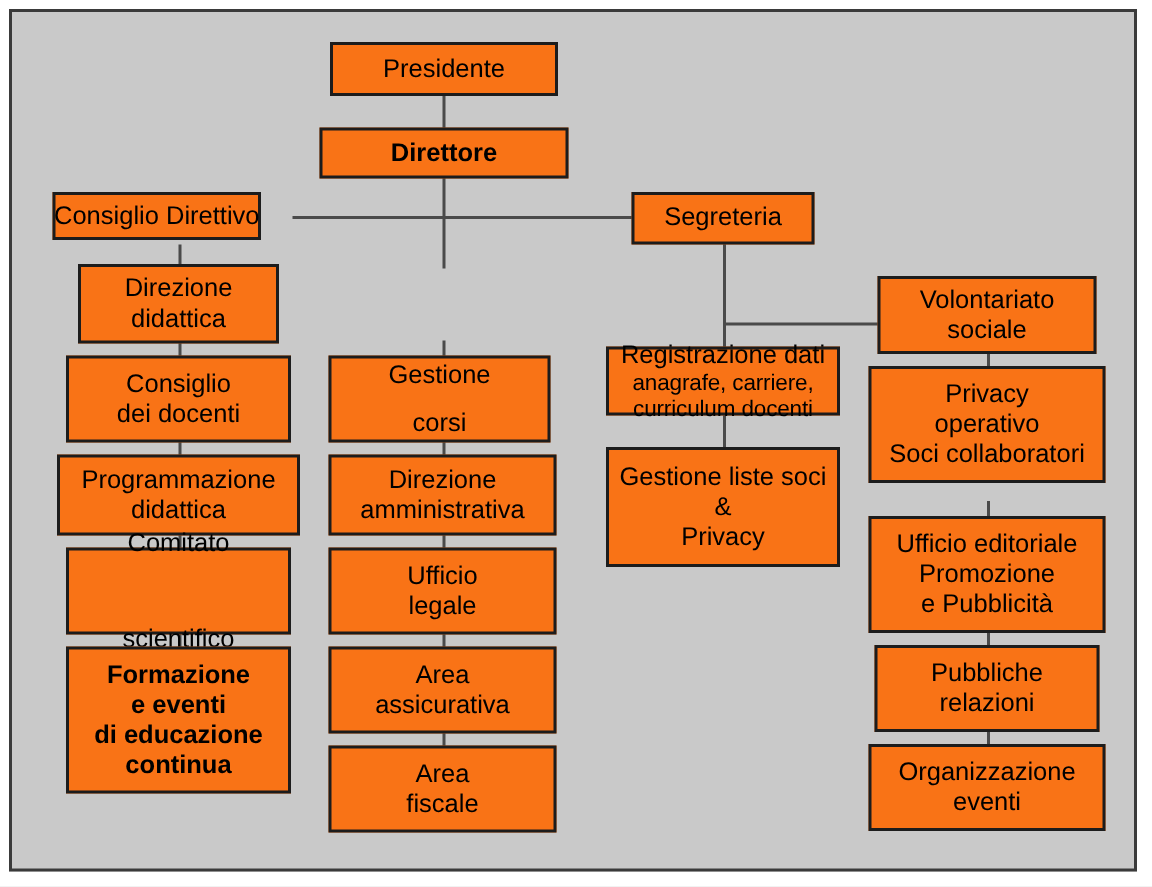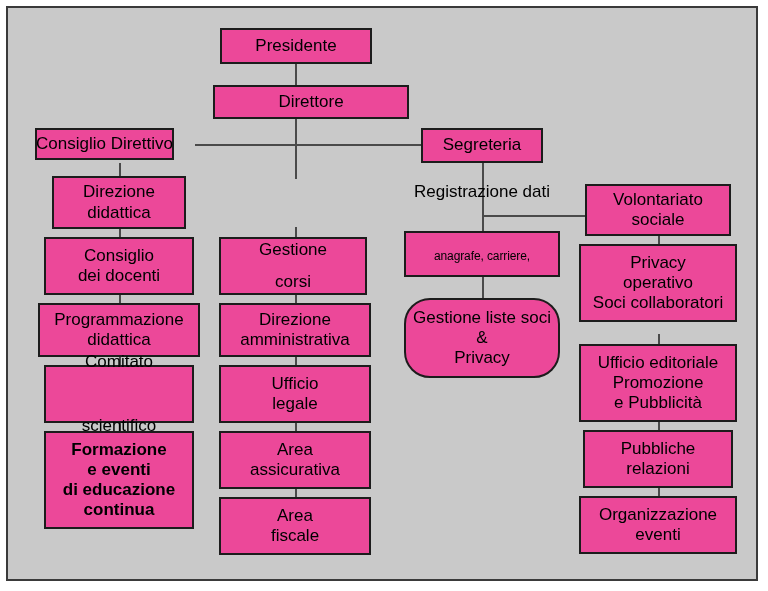--- a/index.html
+++ b/index.html
@@ -21,40 +21,39 @@
     top: 6px;
     width: 752px;
     height: 575px;
     background: #c9c9c9;
     border: 2px solid #3a3a3a;
     box-sizing: border-box;
   }
 
   .node {
     position: absolute;
-    background: #ec4899;
+    background: #f97316;
     border: 2px solid #1c1c1c;
     box-sizing: border-box;
     display: flex;
     flex-direction: column;
     align-items: center;
     justify-content: center;
     text-align: center;
     color: #000000;
     font-size: 17px;
     line-height: 1.18;
     z-index: 3;
     padding: 0 4px;
   }
   .node .ln { display: block; white-space: nowrap; }
   .node .sub {
-    font-size: 12px;
+    font-size: 15px;
     line-height: 1.16;
     letter-spacing: -0.1px;
-    margin-top: 48px;
   }
 
   .conn {
     position: absolute;
     background: #4a4a4a;
     z-index: 1;
   }
   .conn.v { width: 2px; }
   .conn.h { height: 2px; }
 </style>
@@ -87,21 +86,21 @@
 
   <div class="conn v" style="left:650px; top:226px; height:12px;"></div>
   <div class="conn v" style="left:650px; top:326px; height:12px;"></div>
   <div class="conn v" style="left:650px; top:412px; height:12px;"></div>
   <div class="conn v" style="left:650px; top:478px; height:12px;"></div>
 
   <div class="node" style="left:212px; top:20px; width:152px; height:36px;">
     <span class="ln">Presidente</span>
   </div>
 
-  <div class="node" style="left:205px; top:77px; width:196px; height:34px;">
+  <div class="node" style="left:205px; top:77px; width:166px; height:34px;font-weight:bold;">
     <span class="ln">Direttore</span>
   </div>
 
   <div class="node" style="left:27px; top:120px; width:139px; height:32px;">
     <span class="ln">Consiglio Direttivo</span>
   </div>
 
   <div class="node" style="left:413px; top:120px; width:122px; height:35px;">
     <span class="ln">Segreteria</span>
   </div>
@@ -158,21 +157,21 @@
     <span class="ln">Area</span>
     <span class="ln">fiscale</span>
   </div>
 
   <div class="node" style="left:396px; top:223px; width:156px; height:46px;justify-content:center;">
     <span class="ln">Registrazione dati</span>
     <span class="ln sub">anagrafe, carriere,</span>
     <span class="ln sub">curriculum docenti</span>
   </div>
 
-  <div class="node" style="left:396px; top:290px; width:156px; height:80px;border-radius:26px;">
+  <div class="node" style="left:396px; top:290px; width:156px; height:80px;">
     <span class="ln">Gestione liste soci</span>
     <span class="ln">&amp;</span>
     <span class="ln">Privacy</span>
   </div>
 
   <div class="node" style="left:577px; top:176px; width:146px; height:52px;">
     <span class="ln">Volontariato</span>
     <span class="ln">sociale</span>
   </div>
 

